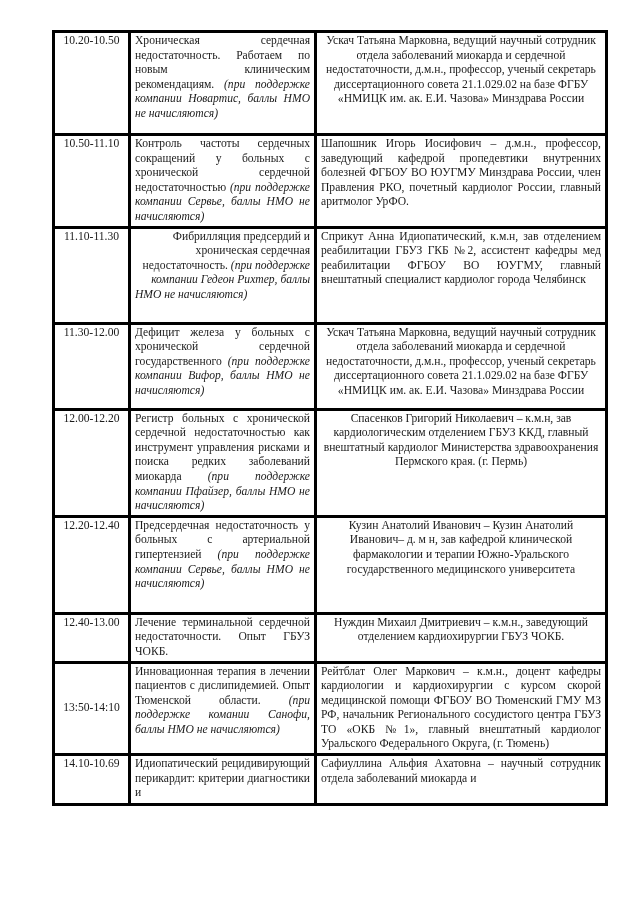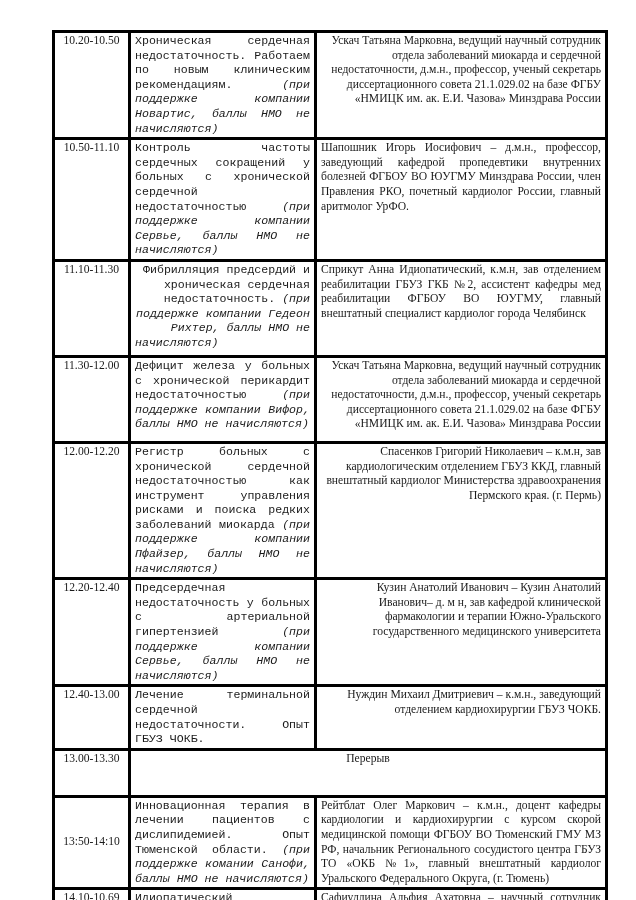--- a/index.html
+++ b/index.html
@@ -11,22 +11,22 @@
     font-size: 11.6px; line-height: 14.6px;
   }
   table.program td {
     border: 3px solid #000000; vertical-align: top;
     padding: 1px 4px 1px 4px; overflow: hidden;
   }
   col.c-time { width: 76px; }
   col.c-topic { width: 186px; }
   col.c-speaker { width: 291px; }
   td.time { text-align: center; padding-left: 2px; padding-right: 2px; }
-  td.topic { text-align: justify; text-align-last: left; font-family: Liberation Mono, monospace; }
-  td.speaker { text-align: right; }
+  td.topic { text-align: justify; text-align-last: left; }
+  td.speaker { text-align: center; }
   td.speaker.justify { text-align: justify; text-align-last: left; margin-left: 19px; }
   .note { font-style: italic; }
   td.break-label { text-align: center; vertical-align: middle; }
   td.time.middle { vertical-align: middle; }
 </style>
 </head>
 <body>
 
 <table class="program">
   <colgroup>
@@ -45,42 +45,38 @@
       <td class="topic"><span>Контроль частоты сердечных сокращений у больных с хронической сердечной недостаточностью</span> <span class="note">(при поддержке компании Сервье, баллы НМО не начисляются)</span></td>
       <td class="speaker justify">Шапошник Игорь Иосифович – д.м.н., профессор, заведующий кафедрой пропедевтики внутренних болезней ФГБОУ ВО ЮУГМУ Минздрава России, член Правления РКО, почетный кардиолог России, главный аритмолог УрФО.</td>
     </tr>
     <tr style="height:96px">
       <td class="time">11.10-11.30</td>
       <td class="topic" style="text-align:right"><span>Фибрилляция предсердий и хроническая сердечная недостаточность.</span> <span class="note">(при поддержке компании Гедеон Рихтер, баллы НМО не начисляются)</span></td>
       <td class="speaker justify">Сприкут Анна Идиопатический, к.м.н, зав отделением реабилитации ГБУЗ ГКБ №2, ассистент кафедры мед реабилитации ФГБОУ ВО ЮУГМУ, главный внештатный специалист кардиолог города Челябинск</td>
     </tr>
     <tr style="height:86px">
       <td class="time">11.30-12.00</td>
-      <td class="topic"><span>Дефицит железа у больных с хронической перикардит недостаточностью</span> <span class="note">(при поддержке компании Вифор, баллы НМО не начисляются)</span></td>
+      <td class="topic"><span>Дефицит железа у больных с хронической сердечной государственного</span> <span class="note">(при поддержке компании Вифор, баллы НМО не начисляются)</span></td>
       <td class="speaker">Ускач Татьяна Марковна, ведущий научный сотрудник отдела заболеваний миокарда и сердечной недостаточности, д.м.н., профессор, ученый секретарь диссертационного совета 21.1.029.02 на базе ФГБУ «НМИЦК им. ак. Е.И. Чазова» Минздрава России</td>
     </tr>
     <tr style="height:100px">
       <td class="time">12.00-12.20</td>
       <td class="topic"><span>Регистр больных с хронической сердечной недостаточностью как инструмент управления рисками и поиска редких заболеваний миокарда</span> <span class="note">(при поддержке компании Пфайзер, баллы НМО не начисляются)</span></td>
       <td class="speaker">Спасенков Григорий Николаевич – к.м.н, зав кардиологическим отделением ГБУЗ ККД, главный внештатный кардиолог Министерства здравоохранения Пермского края. (г. Пермь)</td>
     </tr>
     <tr style="height:97px">
       <td class="time">12.20-12.40</td>
       <td class="topic"><span>Предсердечная недостаточность у больных с артериальной гипертензией</span> <span class="note">(при поддержке компании Сервье, баллы НМО не начисляются)</span></td>
       <td class="speaker">Кузин Анатолий Иванович – Кузин Анатолий Иванович– д. м н, зав кафедрой клинической фармакологии и терапии Южно-Уральского государственного медицинского университета</td>
     </tr>
     <tr style="height:46px">
       <td class="time">12.40-13.00</td>
       <td class="topic"><span>Лечение терминальной сердечной недостаточности. Опыт ГБУЗ ЧОКБ.</span></td>
       <td class="speaker">Нуждин Михаил Дмитриевич – к.м.н., заведующий отделением кардиохирургии ГБУЗ ЧОКБ.</td>
     </tr>
-    <tr style="height:47px">
-      <td class="time">13.00-13.30</td>
-      <td class="break-label" colspan="2">Перерыв</td>
-    </tr>
     <tr style="height:87px">
       <td class="time middle">13:50-14:10</td>
       <td class="topic"><span>Инновационная терапия в лечении пациентов с дислипидемией. Опыт Тюменской области.</span> <span class="note">(при поддержке комании Санофи, баллы НМО не начисляются)</span></td>
       <td class="speaker justify">Рейтблат Олег Маркович – к.м.н., доцент кафедры кардиологии и кардиохирургии с курсом скорой медицинской помощи ФГБОУ ВО Тюменский ГМУ МЗ РФ, начальник Регионального сосудистого центра ГБУЗ ТО «ОКБ №1», главный внештатный кардиолог Уральского Федерального Округа, (г. Тюмень)</td>
     </tr>
     <tr style="height:50px">
       <td class="time">14.10-10.69</td>
       <td class="topic"><span>Идиопатический рецидивирующий перикардит: критерии диагностики и</span></td>
       <td class="speaker justify">Сафиуллина Альфия Ахатовна – научный сотрудник отдела заболеваний миокарда и</td>
     </tr>

